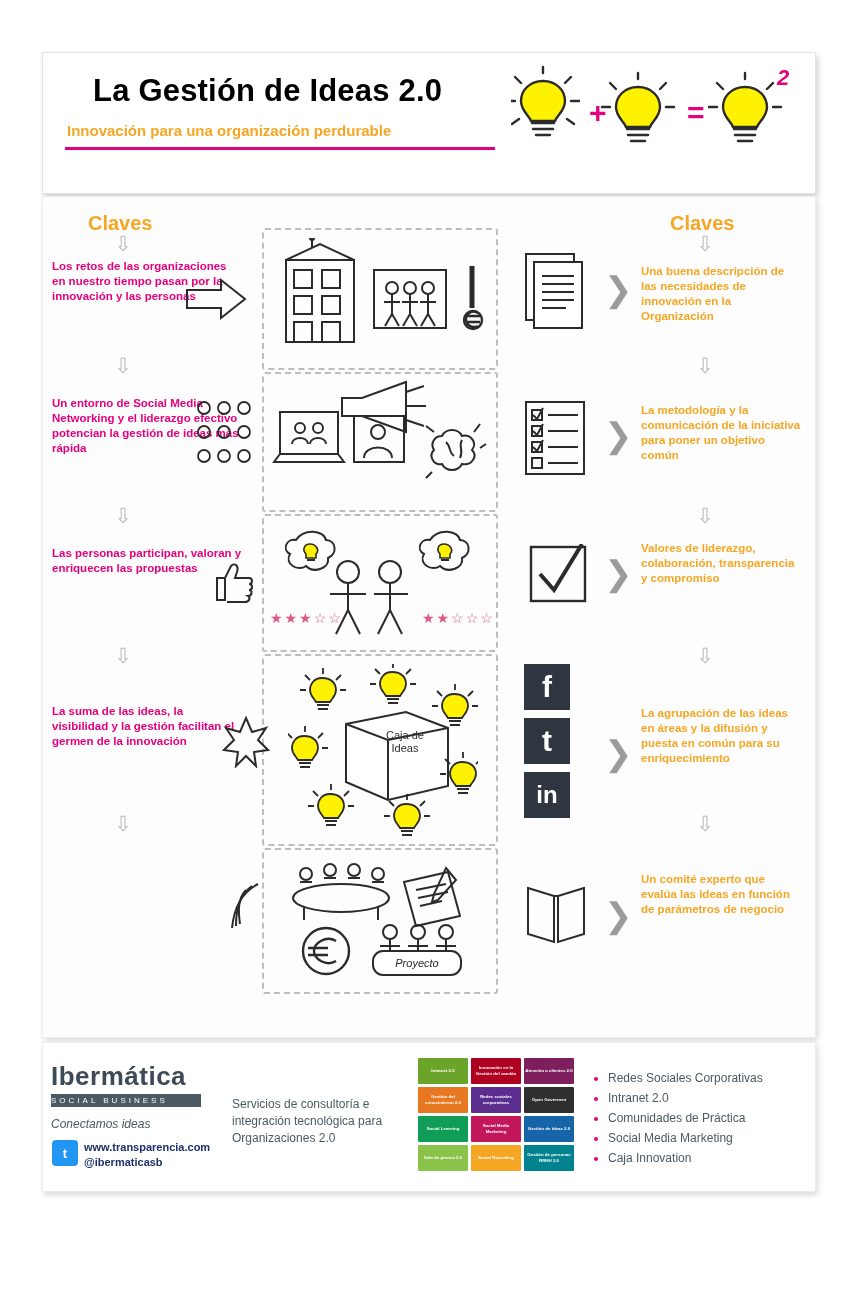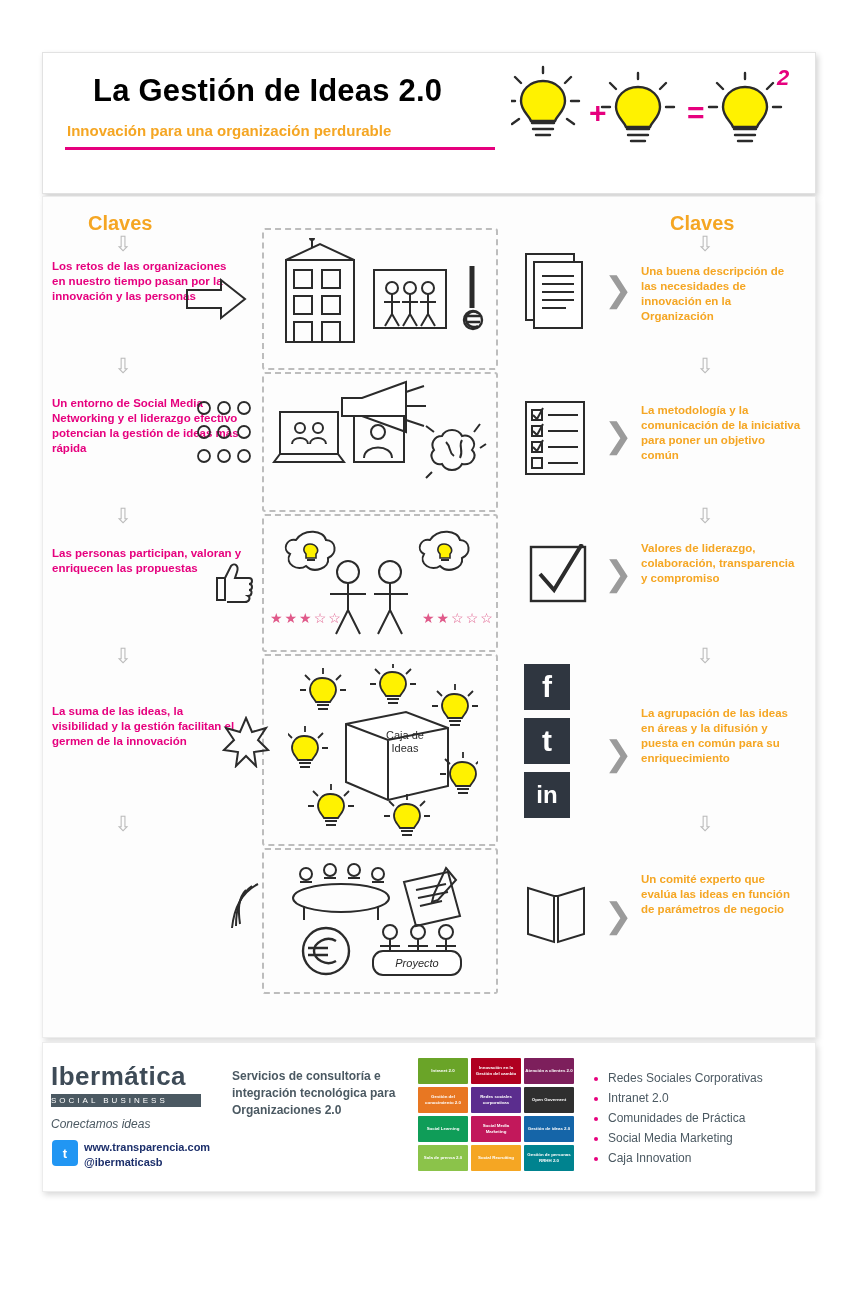--- a/index.html
+++ b/index.html
@@ -35,21 +35,21 @@
 
   
   .footer{position:absolute;left:42px;top:1042px;width:772px;height:148px;background:#ffffff;
           border:1px solid #ececec;box-shadow:2px 3px 6px rgba(0,0,0,.15);}
   .brand{position:absolute;left:51px;top:1055px;margin-top:6px;}
   .brand-name{font-size:26px;font-weight:bold;color:#3e4b57;letter-spacing:.5px;}
   .brand-bar{width:150px;height:13px;background:#4b5962;margin-top:2px;}
   .brand-bar span{color:#ffffff;font-size:8px;letter-spacing:3px;display:block;text-align:left;line-height:13px;}
   .brand-tag{font-size:12px;color:#4b5962;font-style:italic;margin-top:10px;}
   .web{position:absolute;left:52px;top:1140px;font-size:11px;font-weight:bold;color:#1c2f6b;line-height:15px;}
-  .serv{position:absolute;left:232px;top:1068px;width:180px;font-size:12px;color:#4b5962;line-height:17px;font-weight:bold;}
+  .serv{position:absolute;left:232px;top:1096px;width:180px;font-size:12px;color:#4b5962;line-height:17px;}
   .grid{position:absolute;left:418px;top:1058px;width:158px;}
   .grid .row{display:flex;gap:3px;margin-bottom:3px;}
   .grid .cell{width:50px;height:26px;border-radius:1px;color:#ffffff;font-size:4.4px;font-weight:bold;
               display:flex;align-items:center;justify-content:center;text-align:center;padding:1px;line-height:5.6px;box-sizing:border-box;}
   .bullets{position:absolute;left:592px;top:1068px;font-size:12px;color:#4b5962;line-height:20px;}
   .bullets li{margin:0;padding:0;}
   .bullets ul{margin:0;padding-left:16px;}
   .bullets li::marker{color:#e6007e;}
 </style>
 </head>

